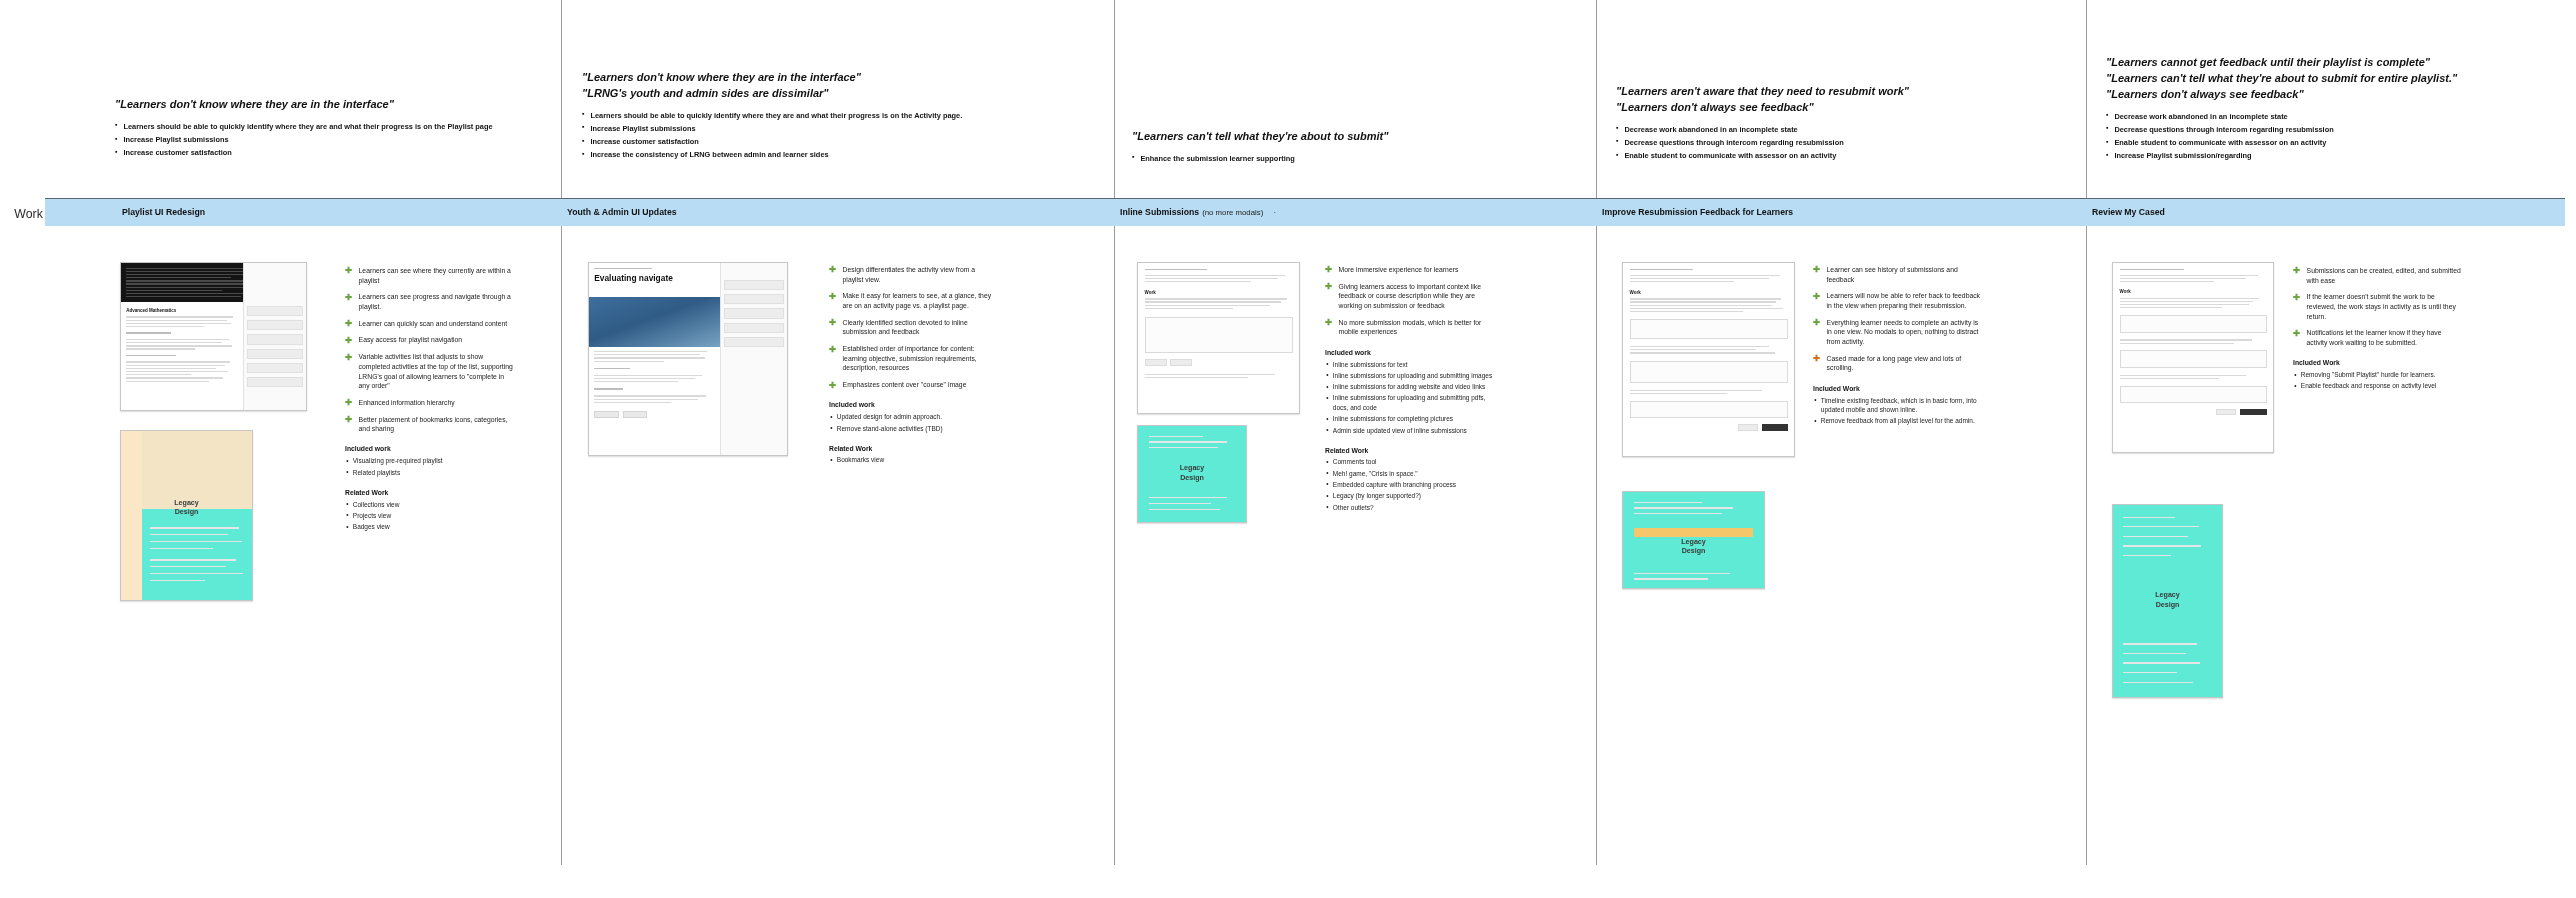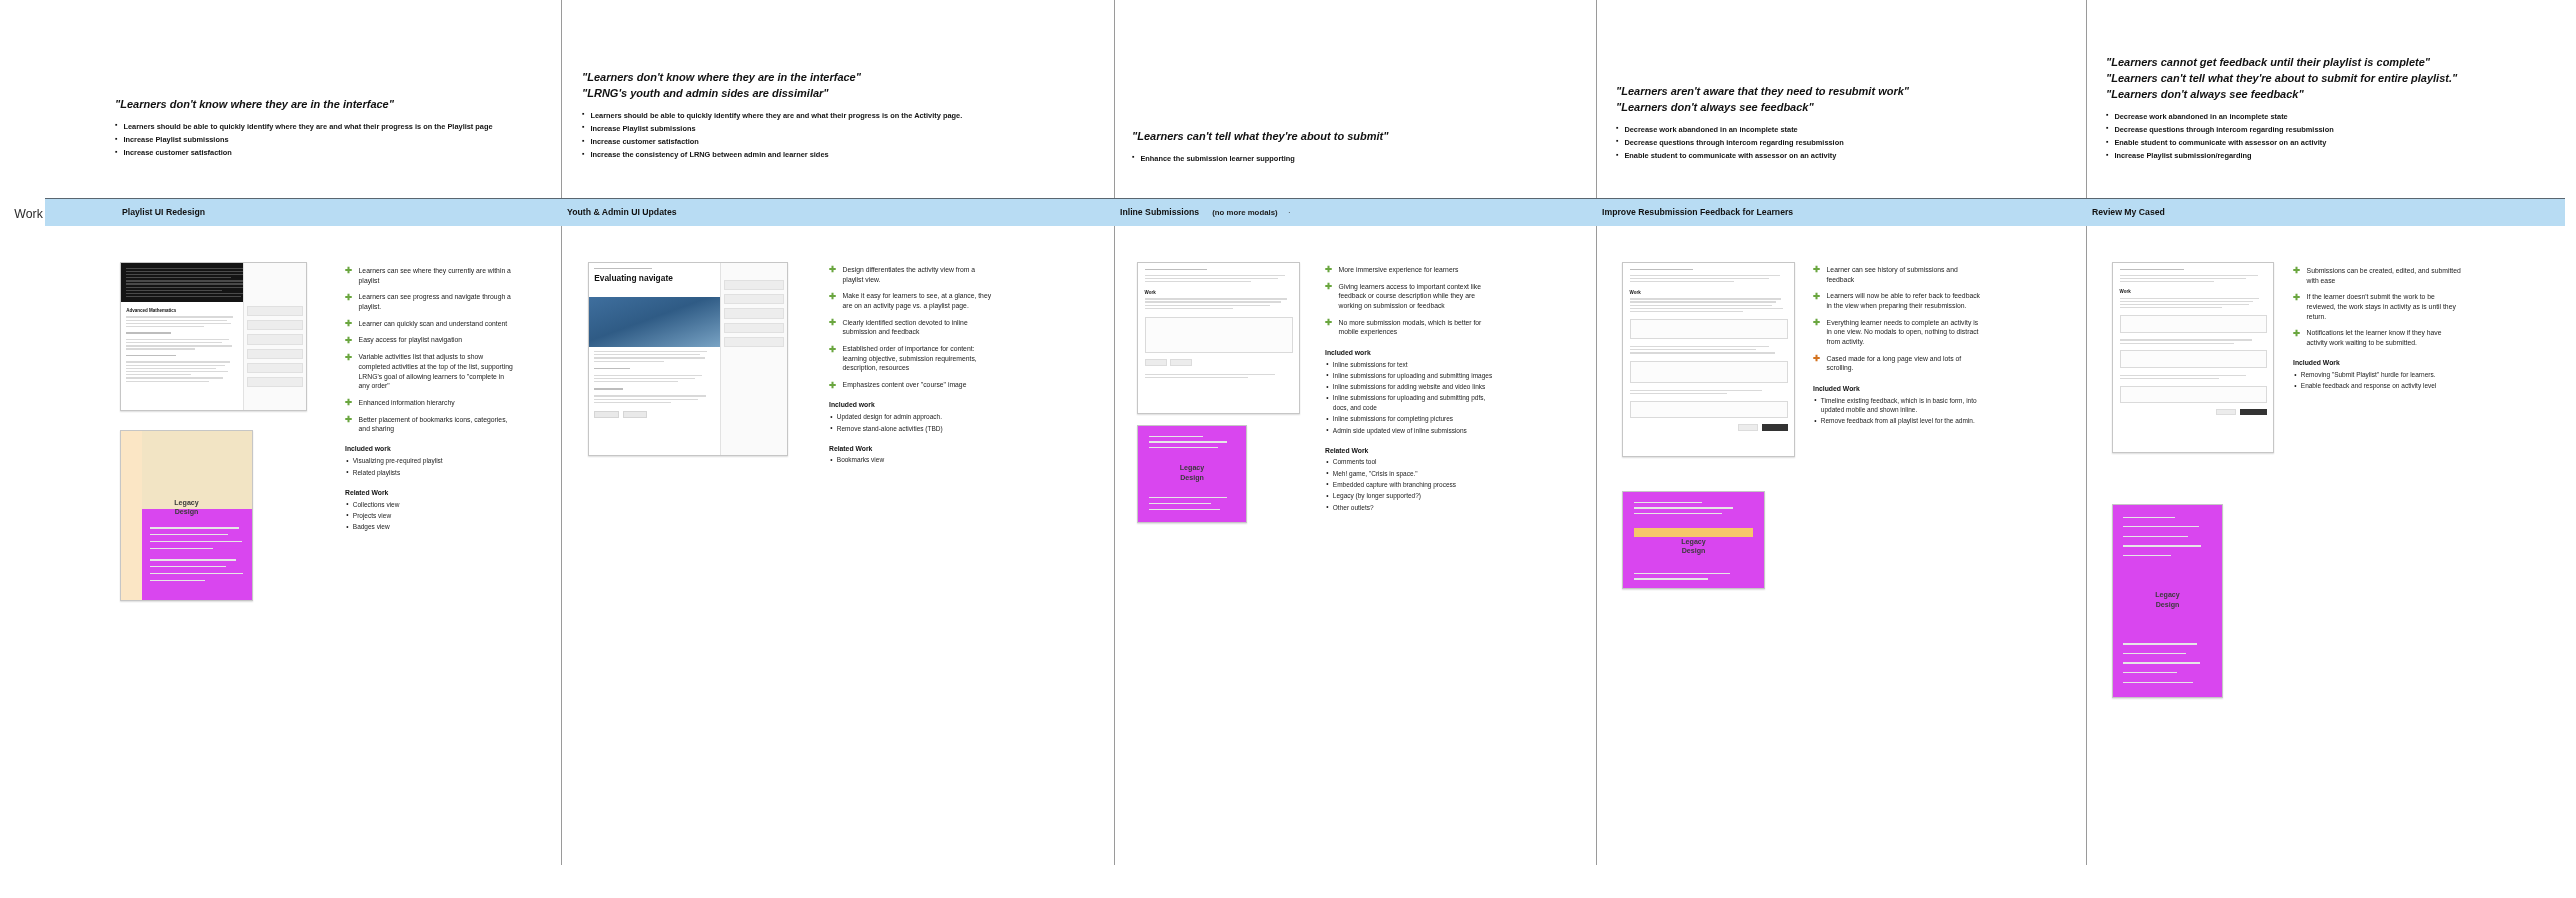--- a/index.html
+++ b/index.html
@@ -50,22 +50,22 @@
   }
   .epic-cell {
     position: absolute; top: 0; height: 26.5px;
     display: flex; align-items: center;
   }
   .epic-title {
     font-size: 8.7px; font-weight: bold; color: #111;
     white-space: nowrap;
   }
   .epic-sub {
-    font-size: 7.8px; font-weight: bold; color: #1d1d1d;
-    margin-left: 13px; white-space: nowrap;
+    font-size: 7.8px; font-weight: normal; color: #1d1d1d;
+    margin-left: 3px; white-space: nowrap;
   }
   .epic-dot {
     font-size: 7.8px; color: #444; margin-left: 10.3px;
   }
 
   
   .mock {
     position: absolute; background: #fff;
     border: 0.6px solid #c6c6c6;
     box-shadow: 0 0.6px 1.3px rgba(0,0,0,.14);
@@ -89,21 +89,21 @@
   }
   .mock-rail-card {
     margin: 3.9px 3.2px; height: 10.3px; background: #ededed;
     border: 0.6px solid #e0e0e0;
   }
   .mock-photo {
     position: absolute; left: 0; top: 0; right: 0; height: 47px;
     background: linear-gradient(160deg, #3f6f9e 0%, #2f5b85 45%, #79a3c4 100%);
   }
   .legacy-card {
-    position: absolute; background: #d946ef; border: 0.6px solid #c6c6c6;
+    position: absolute; background: #5eead4; border: 0.6px solid #c6c6c6;
     box-shadow: 0 0.6px 1.3px rgba(0,0,0,.14);
   }
   .legacy-stamp {
     position: absolute; left: 50%; top: 50%;
     transform: translate(-50%,-50%);
     font-size: 7.1px; font-weight: bold; color: #3a3a3a;
     text-align: center; line-height: 1.35; white-space: nowrap;
   }
   .legacy-map {
     position: absolute; left: 0; top: 0; width: 100%; height: 46%;

